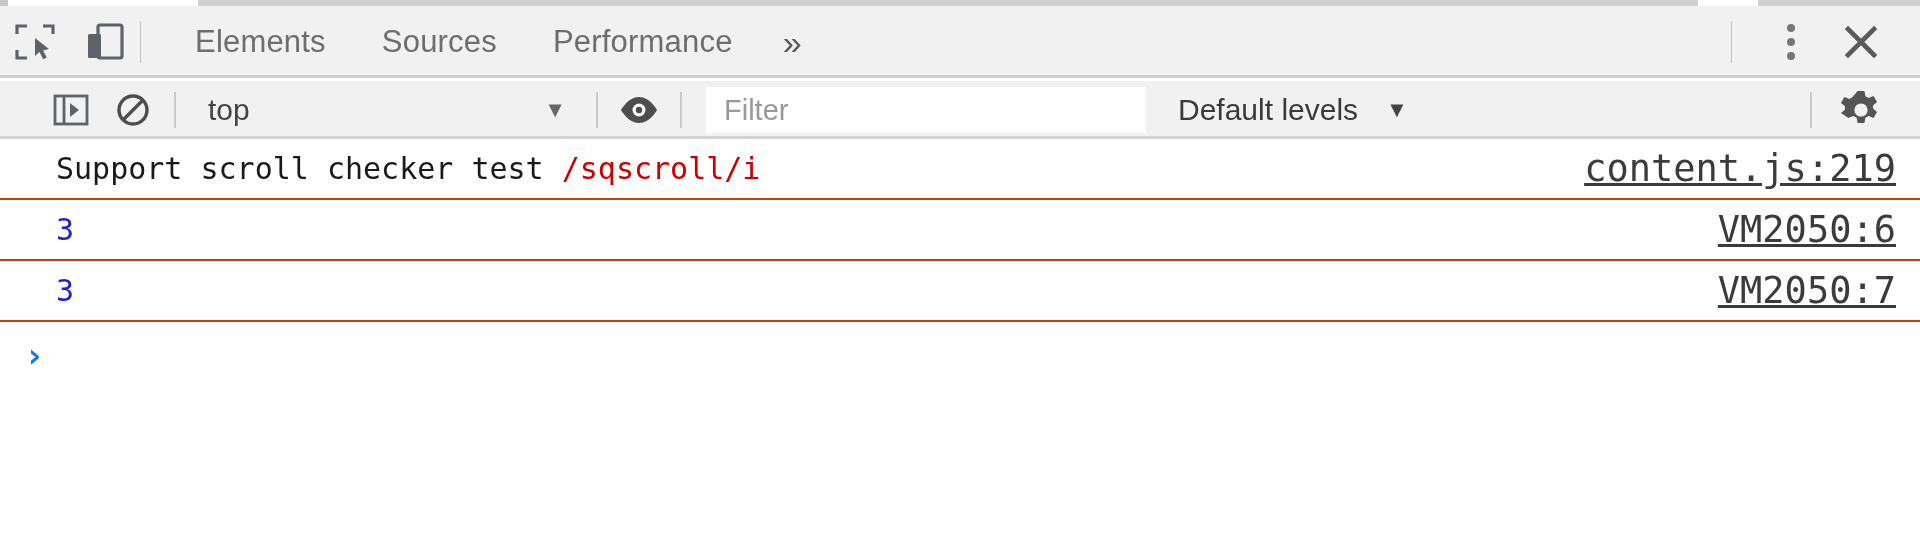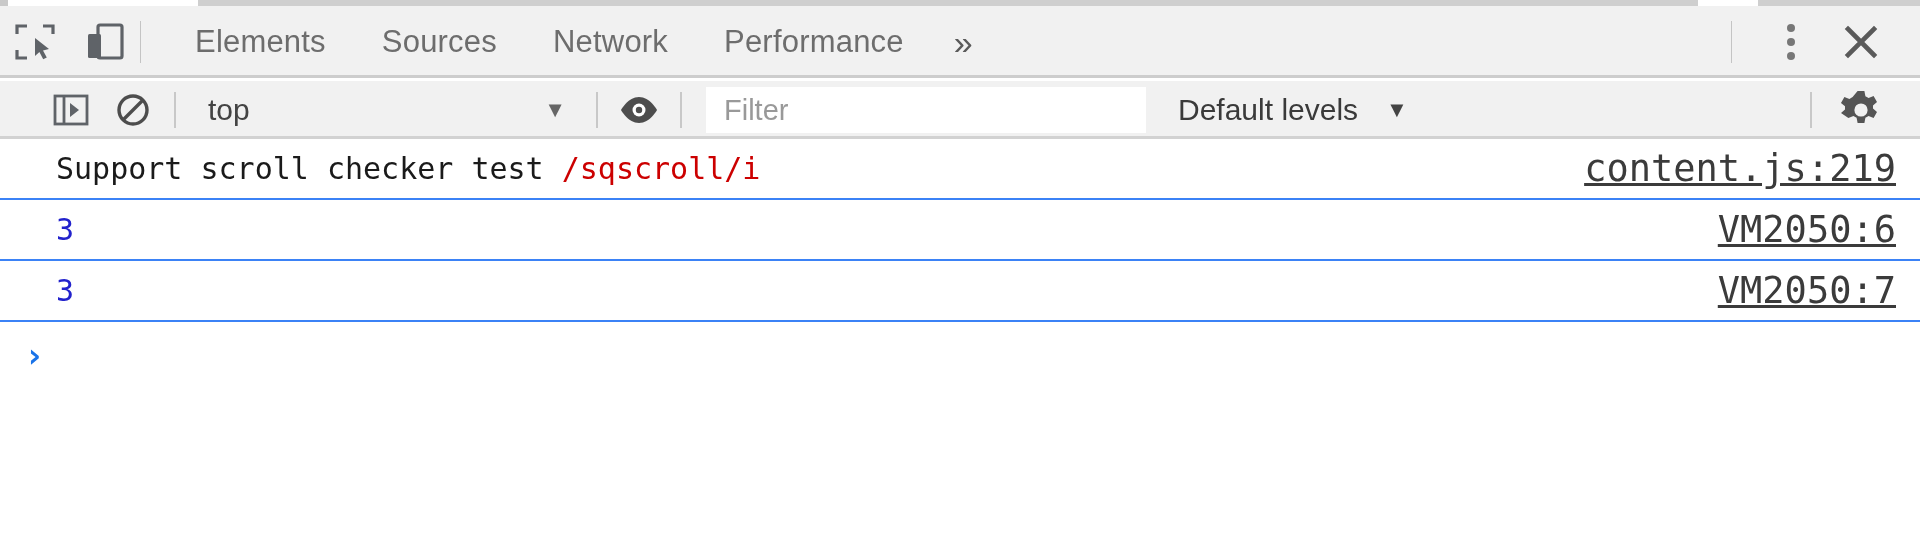--- a/index.html
+++ b/index.html
@@ -122,21 +122,21 @@
   .gear { width: 78px; height: 58px; display: flex; align-items: center; justify-content: center; cursor: pointer; }
 
   
   .console {
     position: absolute; left: 0; top: 139px; width: 1920px; height: 418px;
     background: #ffffff;
   }
   .row {
     position: relative; width: 1920px; min-height: 61px;
     display: flex; align-items: center;
-    border-bottom: 2px solid #3b82f6;
+    border-bottom: 2px solid #c2410c;
     padding: 0 24px 0 56px;
     font-family: "DejaVu Sans Mono", monospace;
     font-size: 30px;
   }
   .row .msg { white-space: pre; color: #1a1a1a; }
   .row .msg .red { color: #cc0000; }
   .row .msg.num { color: #2222cc; }
   .row .src {
     margin-left: auto;
     font-family: "DejaVu Sans Mono", monospace;
@@ -183,23 +183,20 @@
   <div class="vdiv"></div>
 
   <div class="tabs">
     <div class="tab">
       <span>Elements</span>
     </div>
     <div class="tab">
       <span>Sources</span>
     </div>
     <div class="tab">
-      <span>Network</span>
-    </div>
-    <div class="tab">
       <span>Performance</span>
     </div>
     <div class="tab overflow">
       <span>»</span>
     </div>
   </div>
 
   <div class="tabbar-right">
     <div class="vdiv"></div>
     <div class="kebab">

